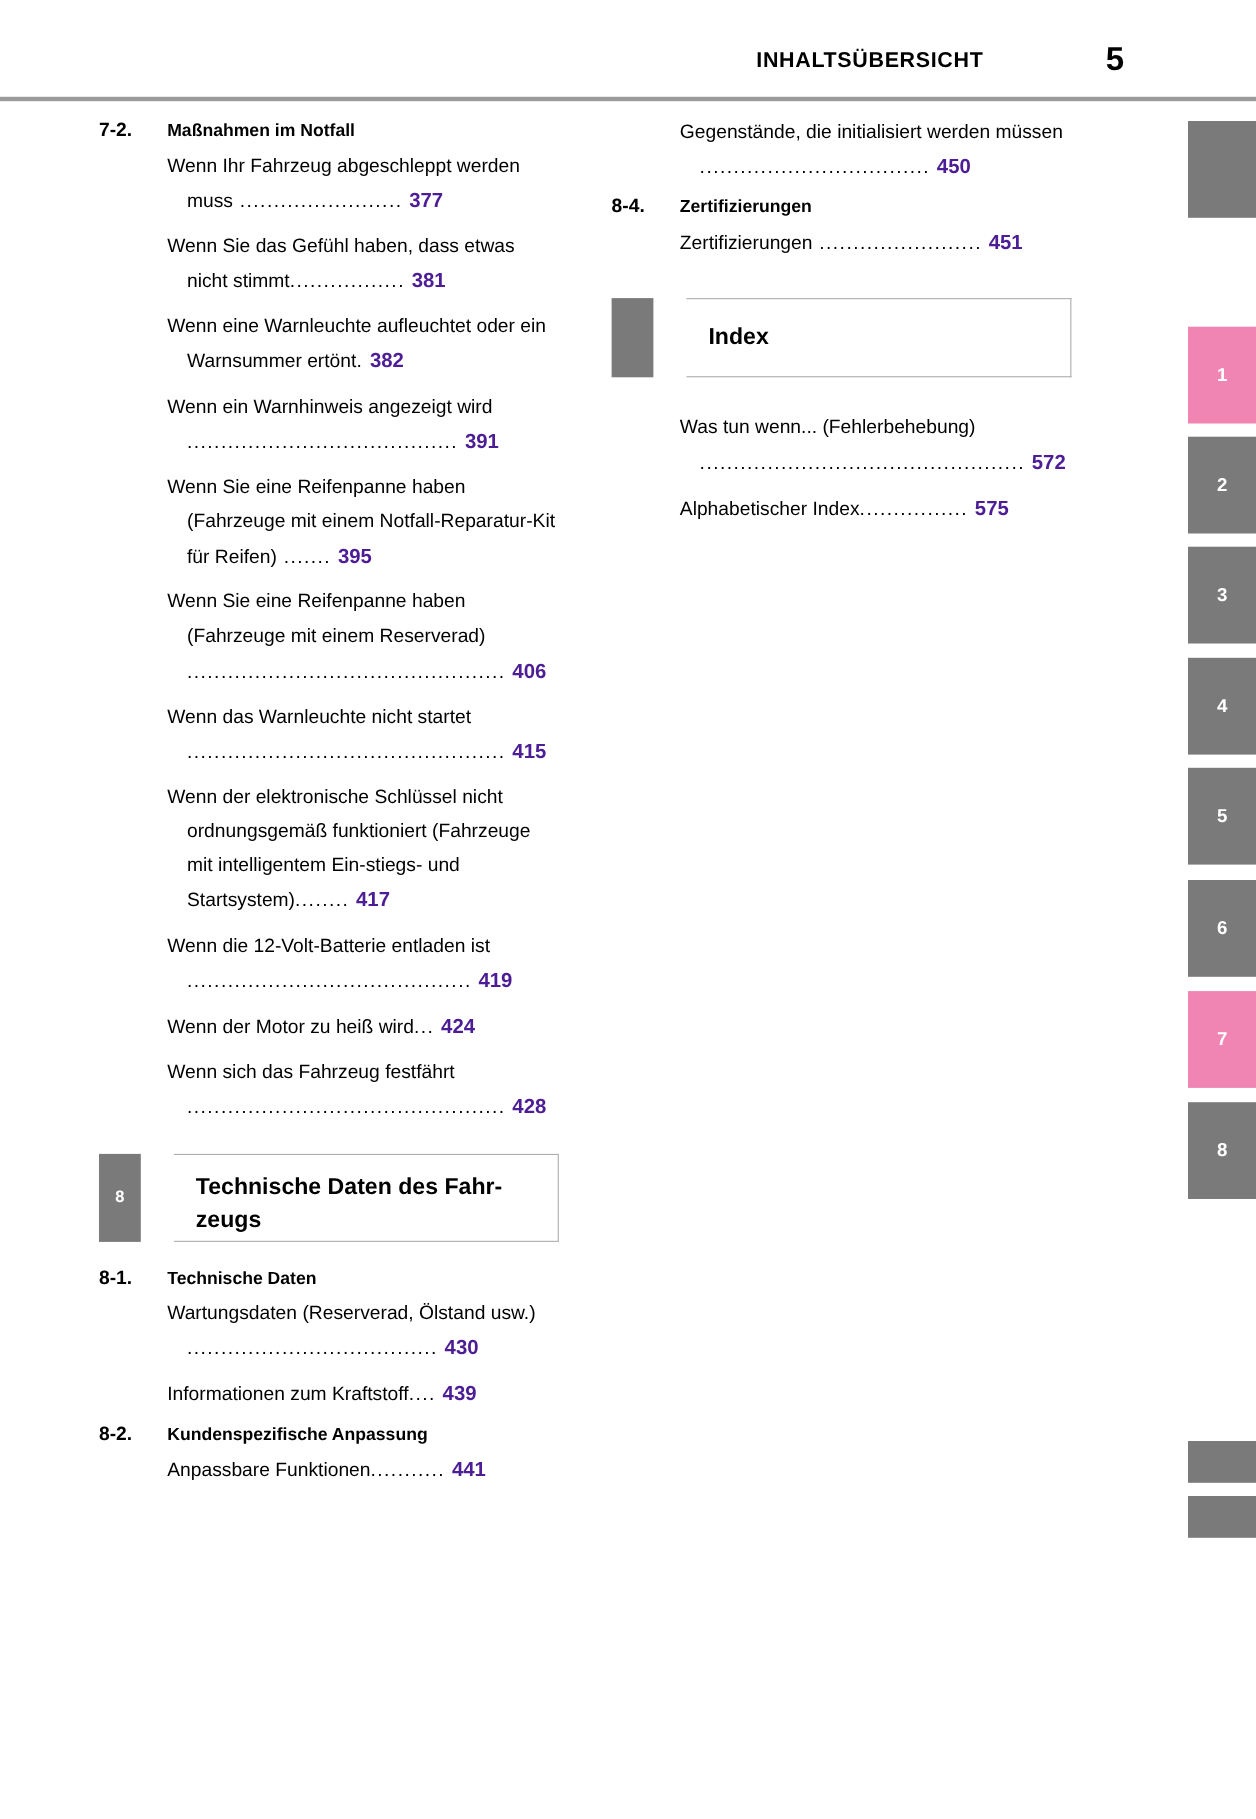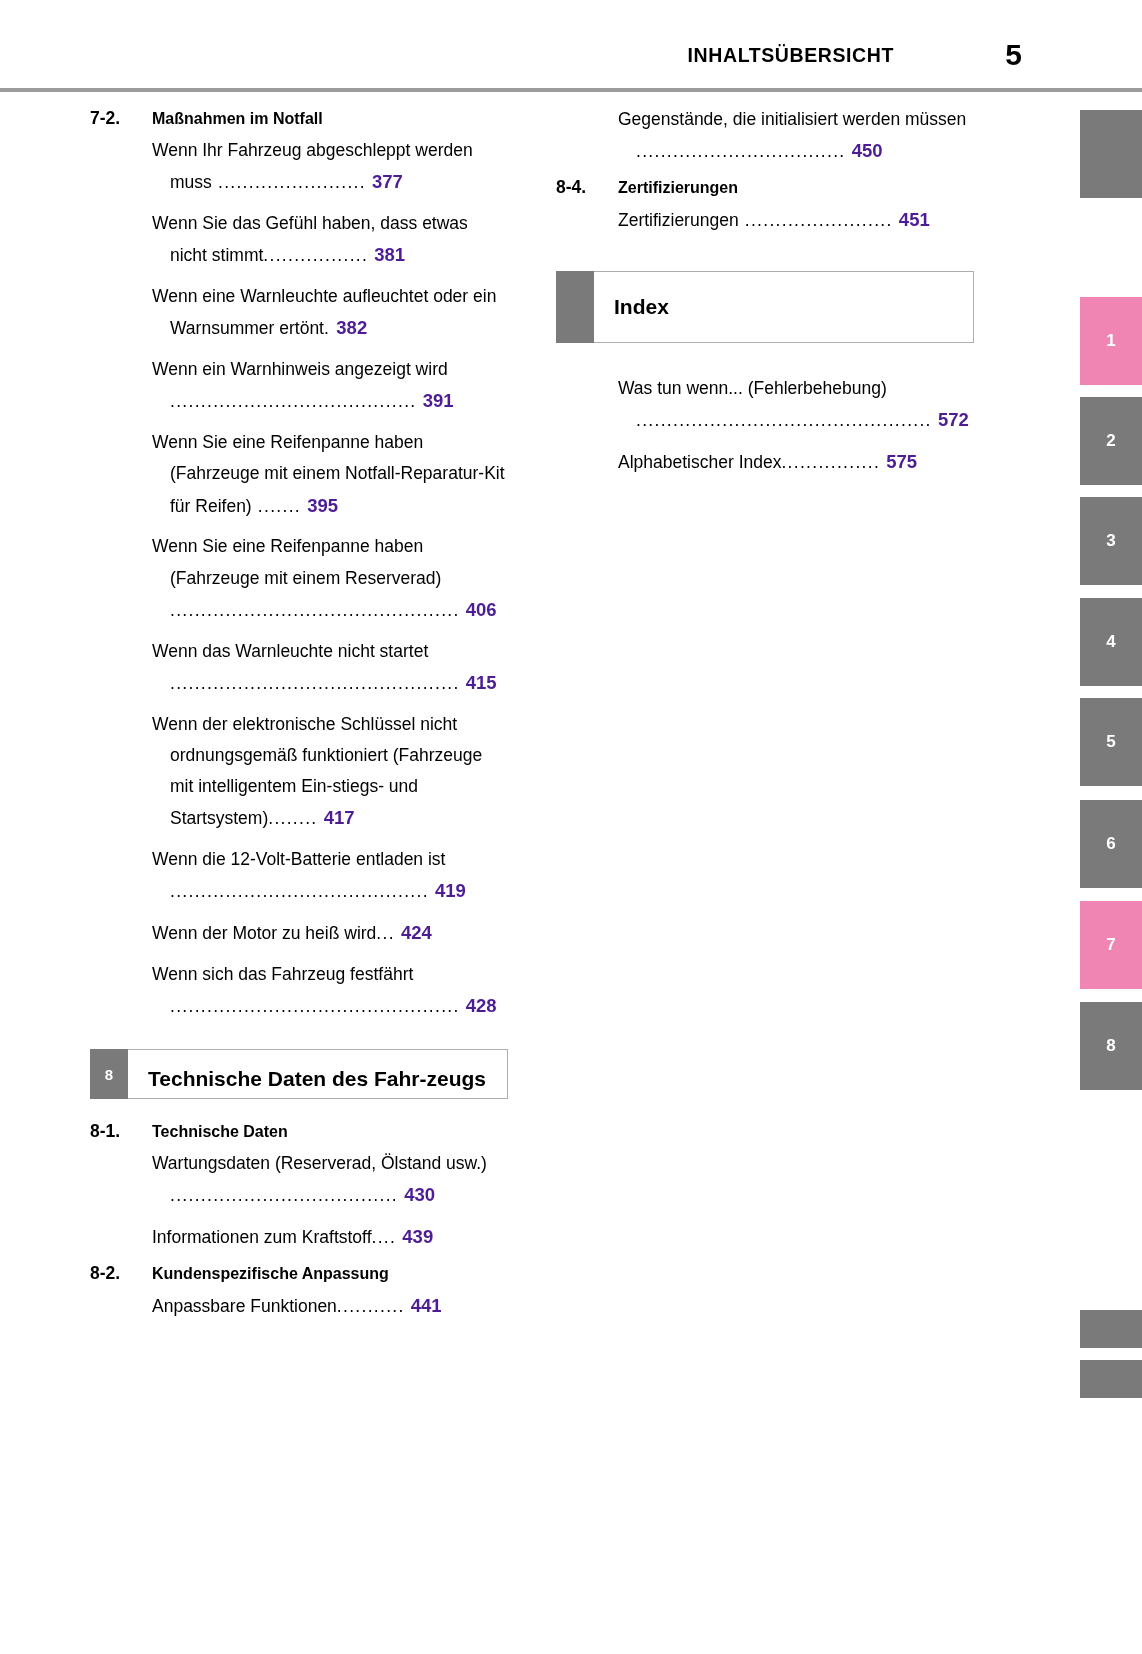--- a/index.html
+++ b/index.html
@@ -95,20 +95,21 @@
     font-weight: bold;
     font-size: 18.5px;
   }
 
   
   .chapbox {
     display: flex;
     align-items: stretch;
     margin: 26px 0 22px 0;
     width: 418px;
+    gap: 30px;
   }
   .chapbox-tab {
     flex: 0 0 38px;
     background: #7a7a7a;
     color: #ffffff;
     display: flex;
     align-items: center;
     justify-content: center;
     font-size: 15px;
     font-weight: bold;

